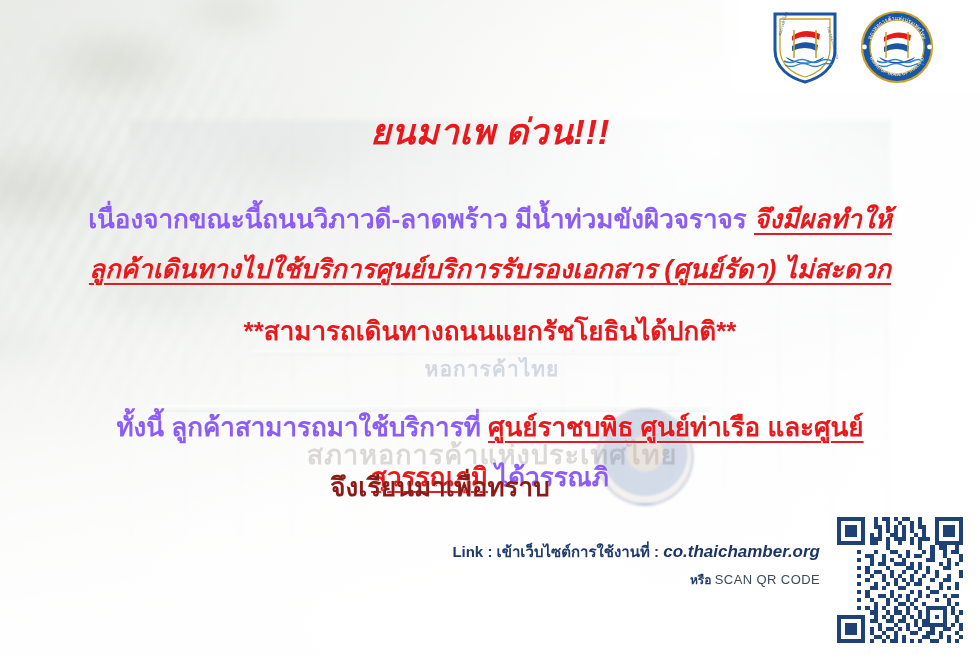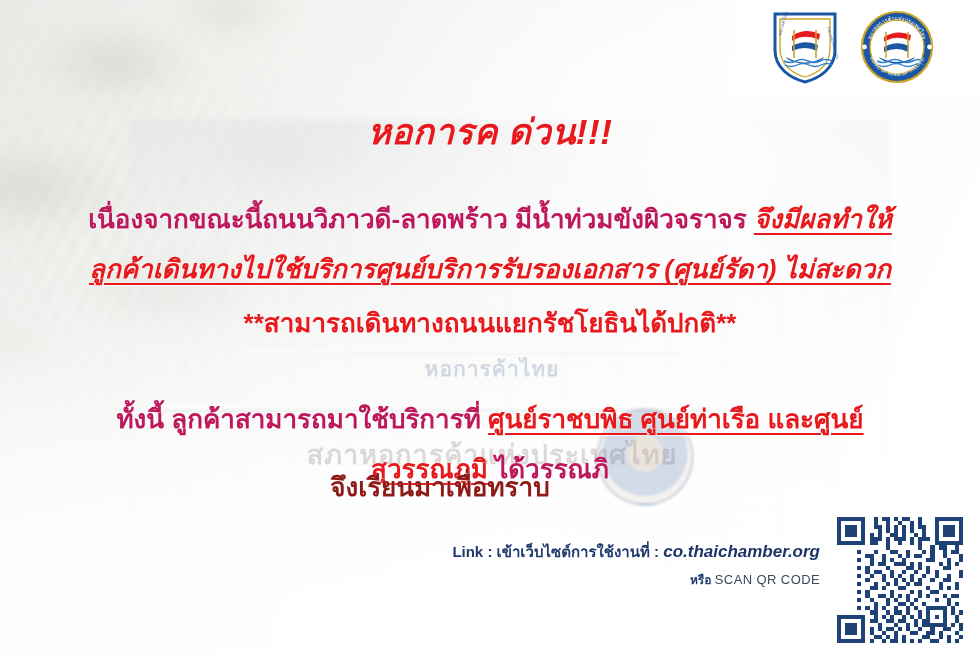--- a/index.html
+++ b/index.html
@@ -179,21 +179,21 @@
     line-height: 46px;
   }
   .line {
     display: block;
     padding: 0 8px;
     white-space: nowrap;
   }
   .t-dark {
     font-size: 26px;
     font-weight: bold;
-    color: #be185d;
+    color: #8b5cf6;
     text-shadow: 0 1px 1px rgba(255,255,255,0.85);
   }
   .t-em {
     font-size: 26px;
     font-weight: bold;
     font-style: italic;
     color: #e8191c;
     text-decoration: underline;
     text-underline-offset: 5px;
     text-decoration-thickness: 2px;
@@ -207,21 +207,21 @@
     text-underline-offset: 5px;
     text-decoration-thickness: 2px;
     text-shadow: 0 1px 1px rgba(255,255,255,0.85);
   }
   .t-bright {
     font-size: 26px;
     font-weight: bold;
     color: #e8191c;
     text-shadow: 0 1px 1px rgba(255,255,255,0.85);
   }
-  .line-note { margin-top: 4px; }
+  .line-note { margin-top: 12px; }
 
   .para2 { margin-top: 46px; }
 
   .closing {
     position: absolute;
     left: 0; top: 466px;
     width: 880px;
     text-align: center;
     font-size: 26px;
     font-weight: bold;
@@ -337,21 +337,21 @@
       <text font-size="5.4" fill="#ffffff" font-family="'Liberation Sans', sans-serif">
         <textPath href="#arcTop" startOffset="50%" text-anchor="middle">สภาหอการค้าแห่งประเทศไทย</textPath>
       </text>
       <text font-size="4.4" fill="#ffffff" font-family="'Liberation Sans', sans-serif">
         <textPath href="#arcBot" startOffset="50%" text-anchor="middle">BOARD OF TRADE OF THAILAND</textPath>
       </text>
     </svg>
 
   </div>
 
-  <div class="headline">หอการค ด่วน!!!</div>
+  <div class="headline">ยนมาเพ ด่วน!!!</div>
 
   <div class="body-block">
 
     <span class="line"><span class="t-dark">เนื่องจากขณะนี้ถนนวิภาวดี-ลาดพร้าว มีน้ำท่วมขังผิวจราจร </span><span class="t-em">จึงมีผลทำให้</span></span>
 
     <span class="line"><span class="t-em">ลูกค้าเดินทางไปใช้บริการศูนย์บริการรับรองเอกสาร (ศูนย์รัดา) ไม่สะดวก</span></span>
 
     <span class="line line-note"><span class="t-bright">**สามารถเดินทางถนนแยกรัชโยธินได้ปกติ**</span></span>
 
     <span class="line para2"><span class="t-dark">ทั้งนี้ ลูกค้าสามารถมาใช้บริการที่ </span><span class="t-em-plain">ศูนย์ราชบพิธ ศูนย์ท่าเรือ และศูนย์</span></span>

